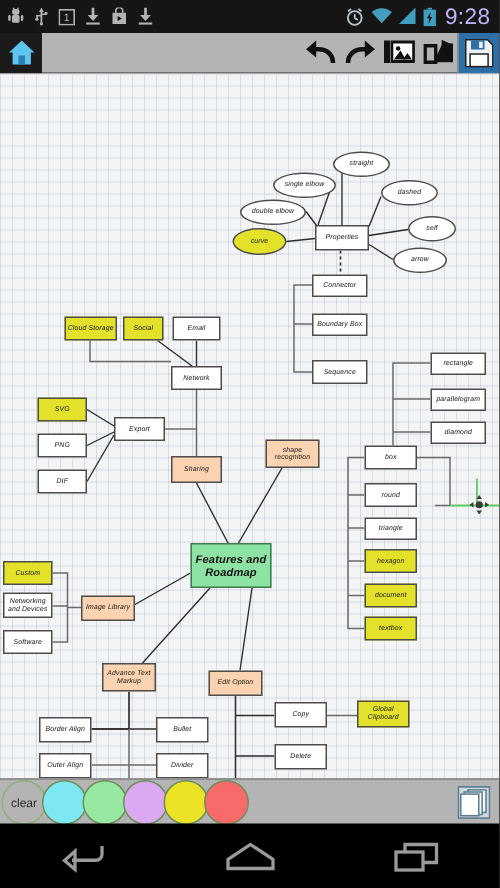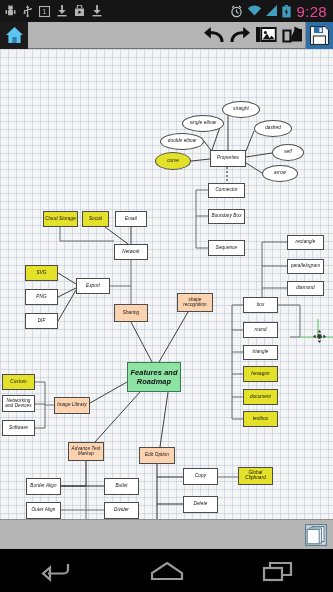--- a/index.html
+++ b/index.html
@@ -12,21 +12,21 @@
 
   
   .statusbar{
     position:absolute;left:0;top:0;width:333px;height:22px;
     background:#151515;display:flex;align-items:center;
   }
   .sb-left{display:flex;align-items:center;gap:7px;padding-left:5px;flex:1;}
   .sb-right{display:flex;align-items:center;gap:4px;padding-right:6px;}
   .sb-ico{display:block;opacity:.85;}
   .sb-clock{
-    color:#ec4899;font-size:15px;letter-spacing:.3px;padding-left:2px;
+    color:#c4b5fd;font-size:15px;letter-spacing:.3px;padding-left:2px;
     font-family:"Liberation Sans", sans-serif;
   }
 
   
   .toolbar{
     position:absolute;left:0;top:22px;width:333px;height:27px;
     background:#b4b4b4;display:flex;align-items:center;
     border-bottom:1px solid #6f6f6f;
     box-sizing:border-box;
   }
@@ -354,20 +354,30 @@
         <div class="node yellow" style="left: 238px; top: 418px; width: 35px; height: 18px;">Global Clipboard</div>
       </div>
 
     <svg class="handle" style="left:313px;top:281px;" width="13" height="13" viewBox="0 0 13 13">
       <path d="M6.5 0 4.6 2.6h3.8zM6.5 13 4.6 10.4h3.8zM0 6.5 2.6 4.6v3.8zM13 6.5 10.4 4.6v3.8z" fill="#3a3a3a"></path>
       <circle cx="6.5" cy="6.5" r="2.4" fill="#3a3a3a"></circle>
     </svg>
   </div>
 
   <div class="palette">
+    <div id="swatch-layer" style="display:flex;align-items:center;">
+        <div class="swatch first" style="background: transparent;">
+          <span>clear</span>
+        </div>
+        <div class="swatch" style="background: rgb(126, 232, 242);"></div>
+        <div class="swatch" style="background: rgb(151, 233, 162);"></div>
+        <div class="swatch" style="background: rgb(219, 168, 242);"></div>
+        <div class="swatch" style="background: rgb(236, 226, 38);"></div>
+        <div class="swatch" style="background: rgb(249, 106, 106);"></div>
+      </div>
     <div class="pal-space"></div>
     <div class="pages">
       <svg width="22" height="22" viewBox="0 0 22 22">
         <rect x="0.6" y="0.6" width="20.8" height="20.8" fill="#cfd8de" stroke="#5b7b90" stroke-width="1.1"></rect>
         <rect x="7" y="2.6" width="12" height="15" fill="#f4f8fa" stroke="#5b7b90" stroke-width="1"></rect>
         <rect x="4.4" y="4" width="12" height="15" fill="#f4f8fa" stroke="#5b7b90" stroke-width="1"></rect>
         <rect x="2.2" y="5.4" width="12" height="14.4" fill="#ffffff" stroke="#5b7b90" stroke-width="1"></rect>
       </svg>
     </div>
   </div>

